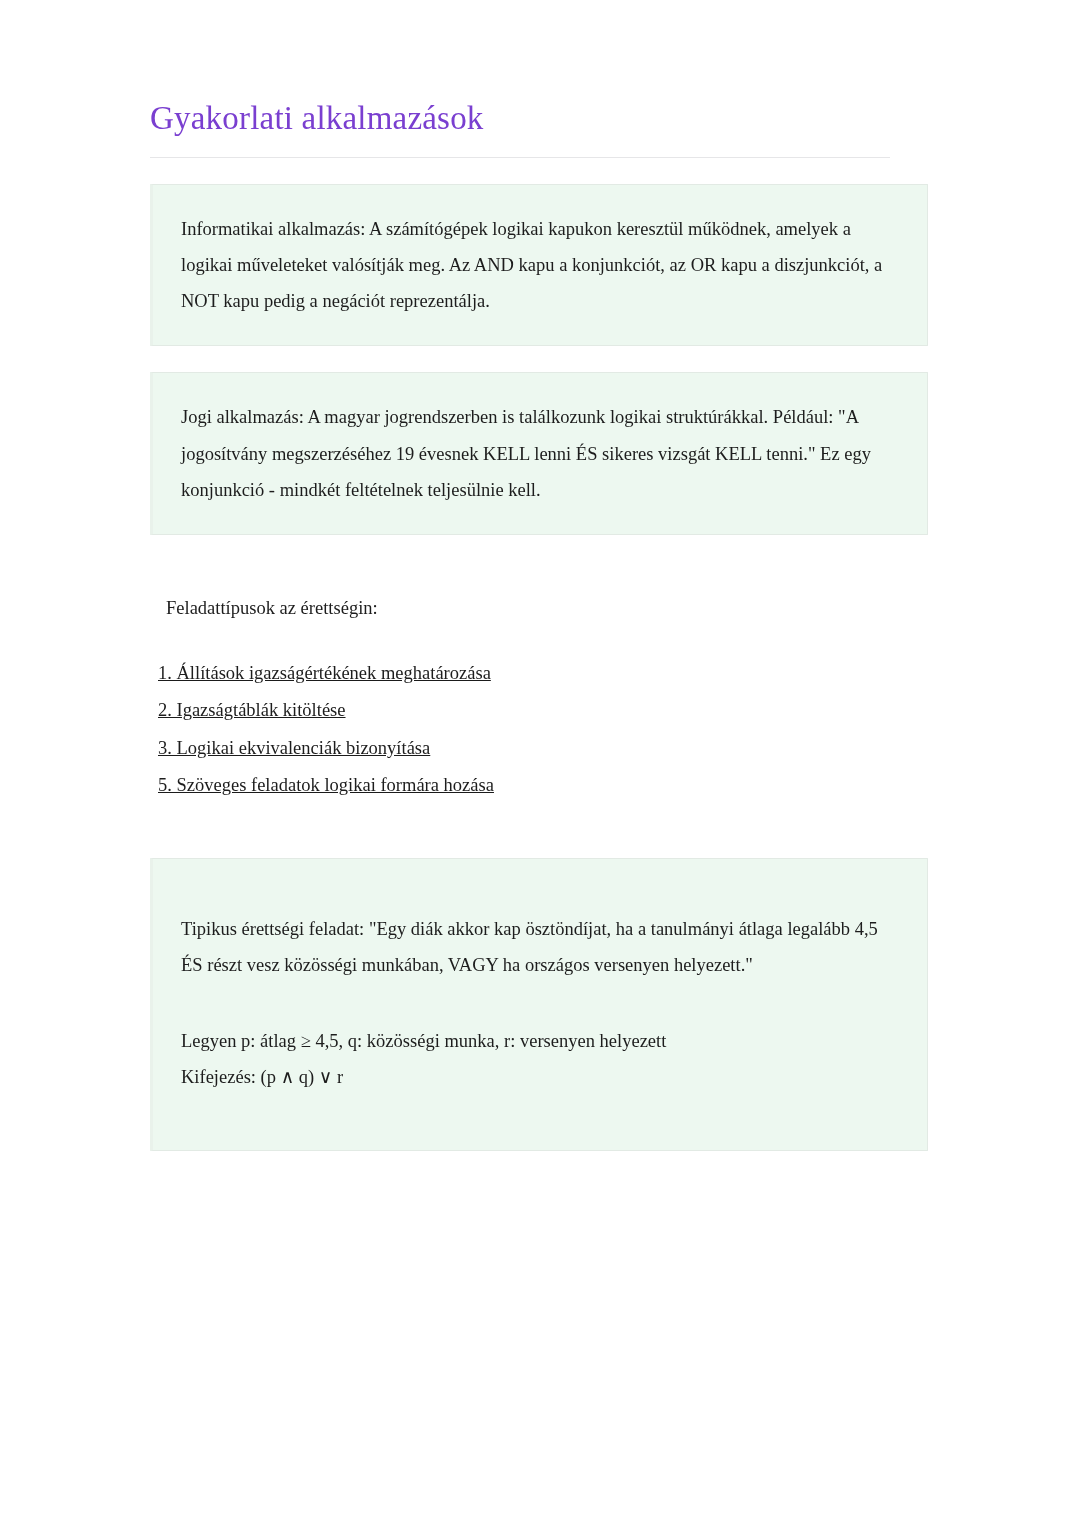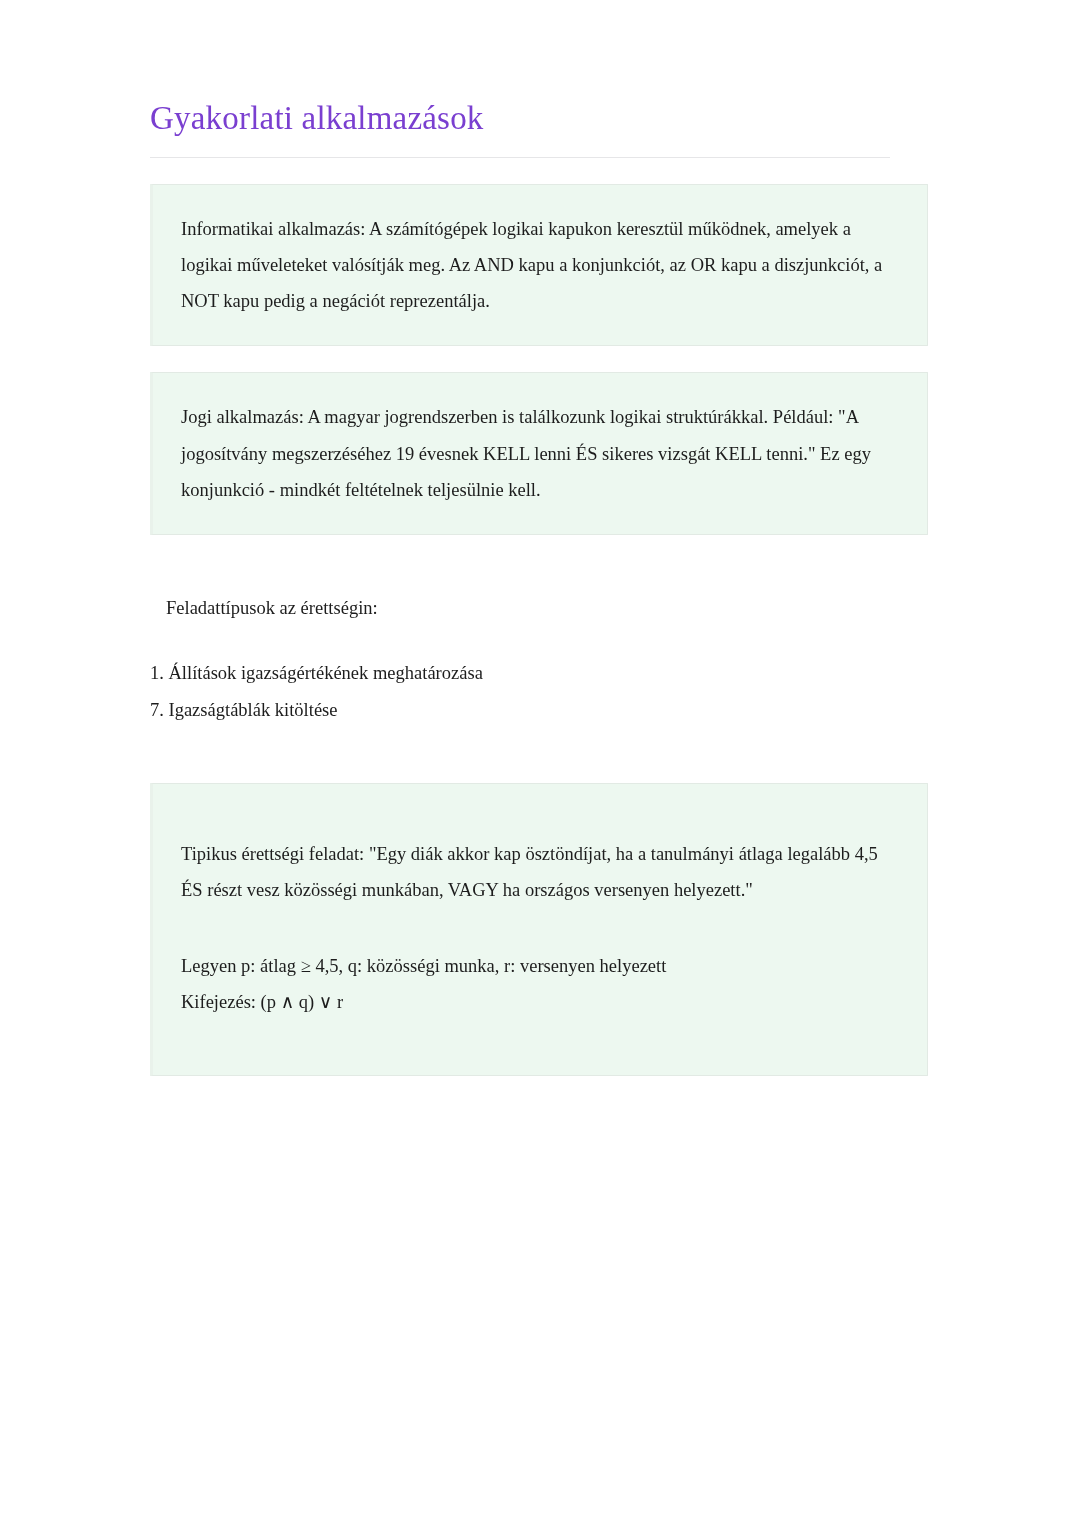--- a/index.html
+++ b/index.html
@@ -75,23 +75,24 @@
     line-height: 1.75;
   }
   .section-lead {
     margin: 16px;
     padding-top: 40px;
     font-size: 18.5px;
     line-height: 1.9;
     color: #1d1d1d;
   }
   .task-list {
-    margin: 0;
+    margin: 8px;
     padding: 22px 0 0 0;
     list-style: none;
+    text-decoration: underline;
   }
   .task-list li {
     font-size: 18.5px;
     line-height: 1.0;
     padding: 0 0 19px 0;
     color: #1d1d1d;
   }
   .expr {
     white-space: pre-wrap;
   }
@@ -111,21 +112,23 @@
   </div>
 
   <div class="callout">
     <p>Jogi alkalmazás: A magyar jogrendszerben is találkozunk logikai struktúrákkal. Például: "A jogosítvány megszerzéséhez 19 évesnek KELL lenni ÉS sikeres vizsgát KELL tenni." Ez egy konjunkció - mindkét feltételnek teljesülnie kell.</p>
   </div>
 
   <p class="section-lead">Feladattípusok az érettségin:</p>
 
   <ol class="task-list">
     <li>1. Állítások igazságértékének meghatározása</li>
-    <li>7. Igazságtáblák kitöltése</li>
+    <li>2. Igazságtáblák kitöltése</li>
+    <li>3. Logikai ekvivalenciák bizonyítása</li>
+    <li>5. Szöveges feladatok logikai formára hozása</li>
   </ol>
 
   <div class="callout tall">
     <p>Tipikus érettségi feladat: "Egy diák akkor kap ösztöndíjat, ha a tanulmányi átlaga legalább 4,5 ÉS részt vesz közösségi munkában, VAGY ha országos versenyen helyezett."</p>
     <p class="tight">Legyen p: átlag ≥ 4,5, q: közösségi munka, r: versenyen helyezett</p>
     <p class="tight expr" style="margin-top:4px">Kifejezés: (p ∧ q) ∨ r</p>
   </div>
 
 </div>
 

